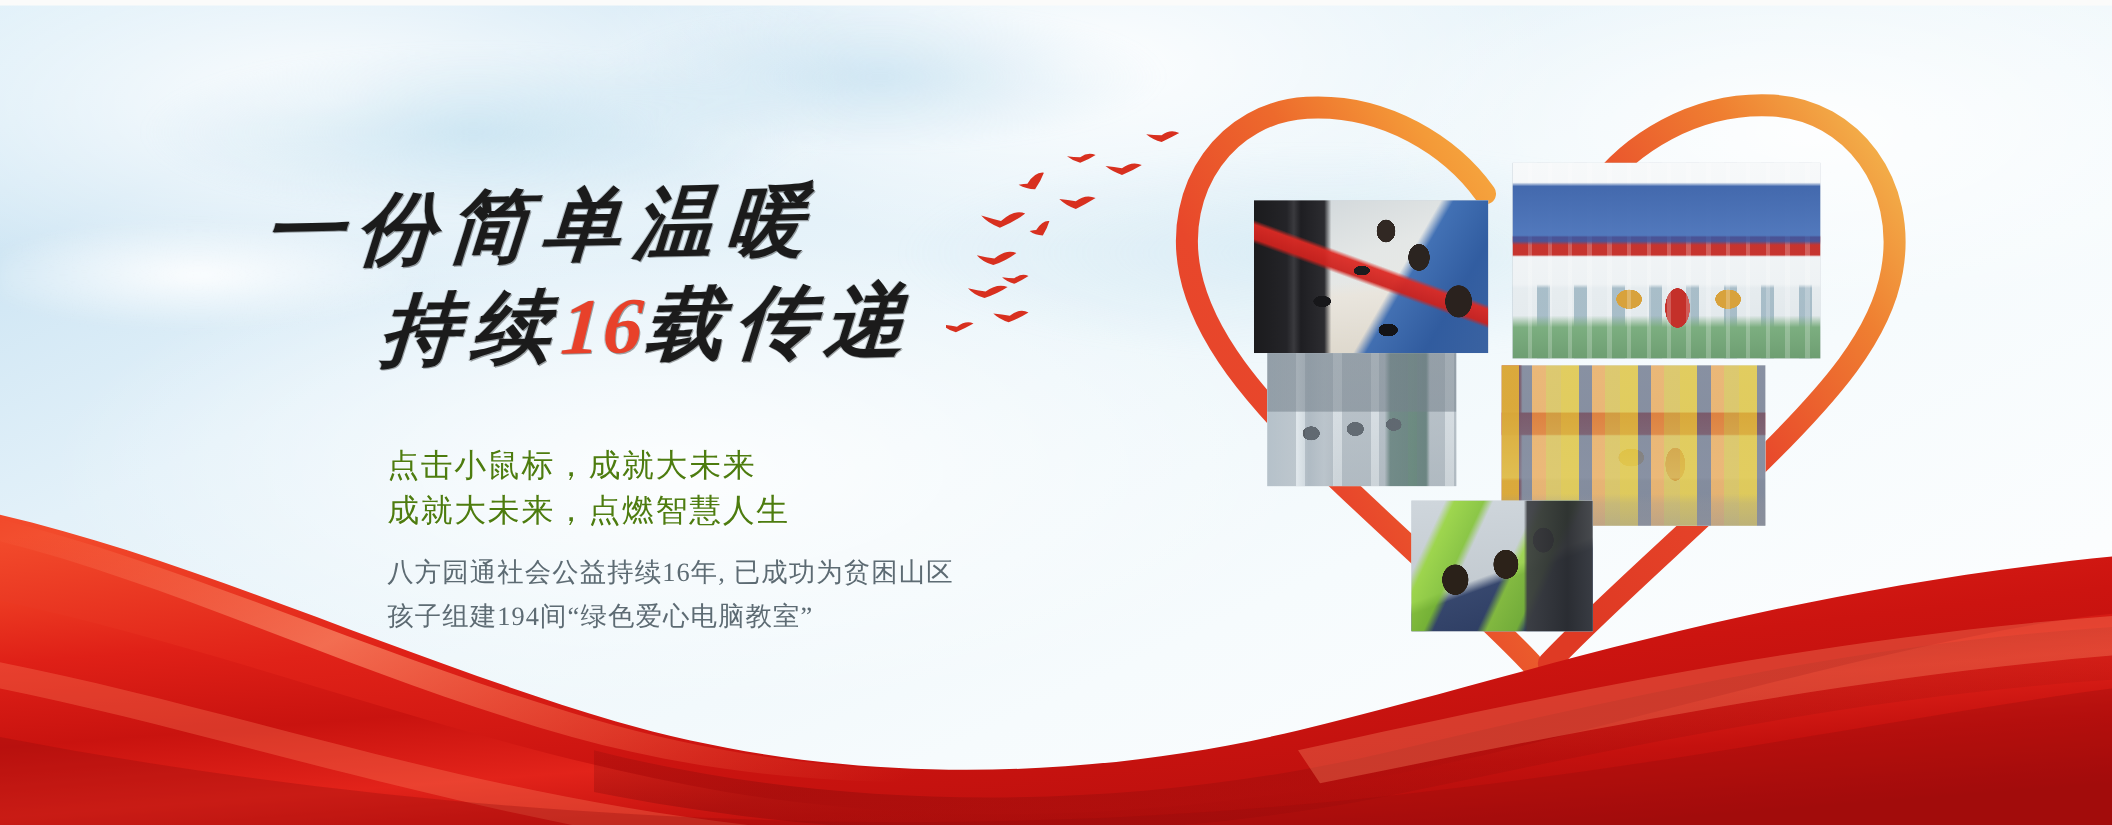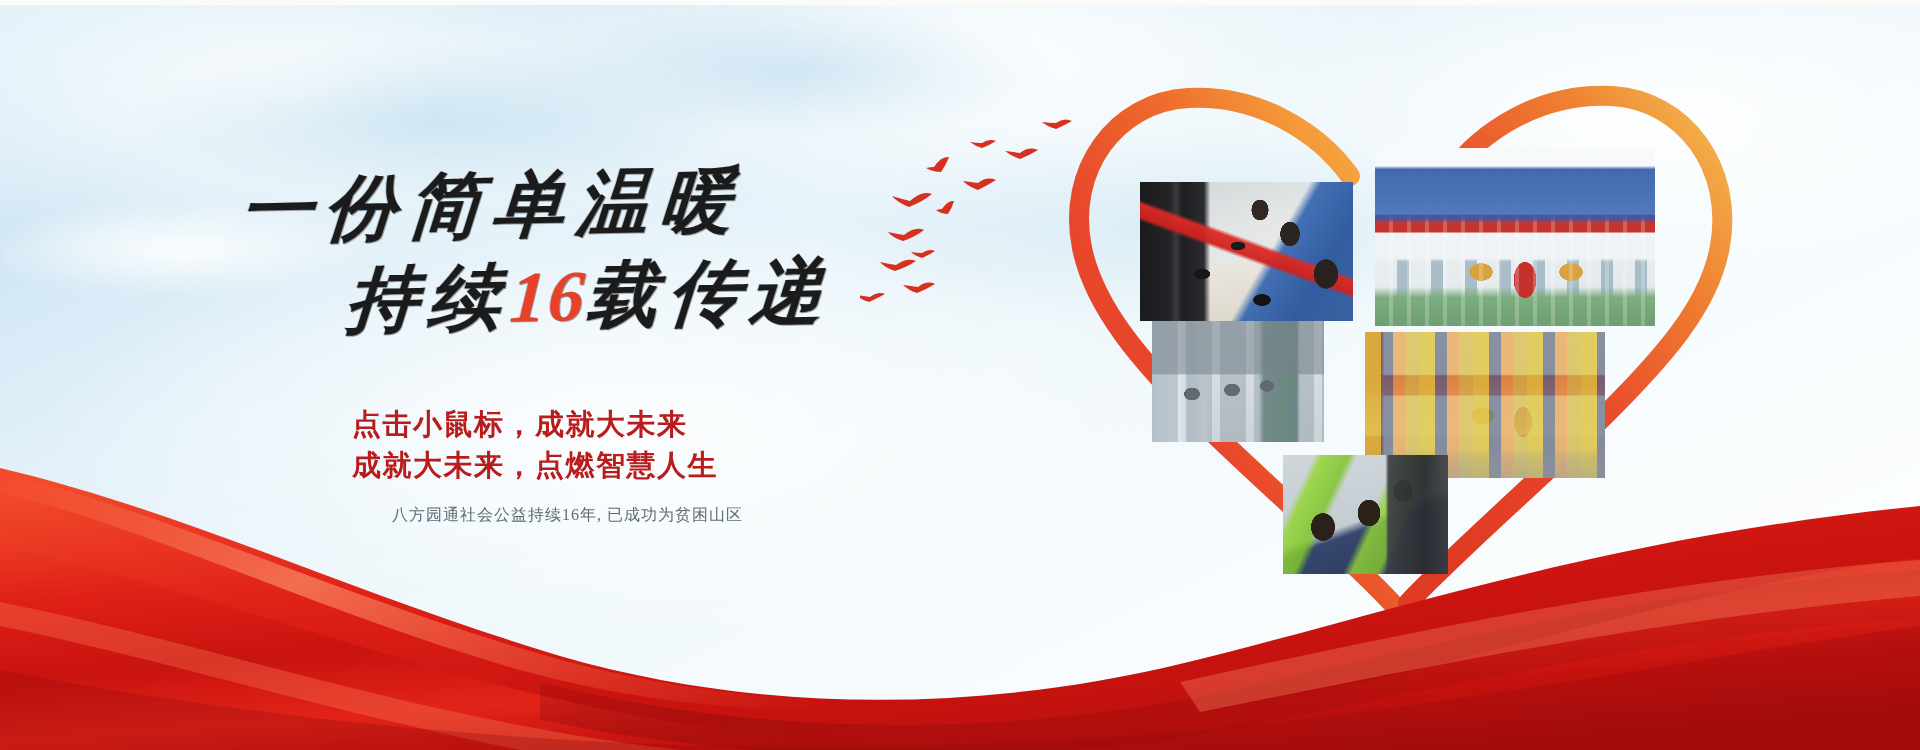--- a/index.html
+++ b/index.html
@@ -182,32 +182,31 @@
     text-shadow:1px 1px 0 rgba(0,0,0,.35), -1px 0 0 rgba(0,0,0,.18);
     transform:skewX(-5deg) rotate(-1.2deg);
     transform-origin:left center;
     white-space:nowrap;
   }
   .hl-num{color:#e8412a;font-style:italic;font-weight:700;letter-spacing:2px;}
 
   
   .subhead{
     position:absolute;left:352px;top:404px;
-    color:#b91c1c;font-weight:700;font-size:29px;line-height:1.42;
+    color:#4d7c0f;font-weight:400;font-size:29px;line-height:1.42;
     letter-spacing:1.5px;white-space:nowrap;
     text-shadow:0 1px 0 rgba(255,255,255,.55);
   }
 
   
   .bodytext{
     position:absolute;left:352px;top:502px;
     font-family:"Liberation Serif","DejaVu Serif",serif;
-    color:#5d6b73;font-size:16px;line-height:1.65;letter-spacing:1px;
+    color:#5d6b73;font-size:24px;line-height:1.65;letter-spacing:1px;
     white-space:nowrap;
-    margin-left:40px;
   }
 
   
   .wave{position:absolute;left:0;bottom:0;width:1920px;height:330px;}
   .wave svg{display:block;width:100%;height:100%;}
 </style>
 </head>
 <body>
 
 <div id="banner">
@@ -286,20 +285,21 @@
     <div class="hl-2"><span>持续</span><span class="hl-num">16</span><span>载传递</span></div>
   </div>
 
   <div class="subhead">
     <div>点击小鼠标，成就大未来</div>
     <div>成就大未来，点燃智慧人生</div>
   </div>
 
   <div class="bodytext">
     <div>八方园通社会公益持续16年, 已成功为贫困山区</div>
+    <div>孩子组建194间“绿色爱心电脑教室”</div>
   </div>
 
   <div class="wave">
     <svg viewBox="0 0 1920 330" preserveAspectRatio="none" xmlns="http://www.w3.org/2000/svg">
       <defs>
         <linearGradient id="silkA" x1="0" y1="0" x2="0.75" y2="1">
           <stop offset="0%" stop-color="#ec3a22"></stop>
           <stop offset="18%" stop-color="#df2017"></stop>
           <stop offset="42%" stop-color="#c9130f"></stop>
           <stop offset="62%" stop-color="#e2231a"></stop>

